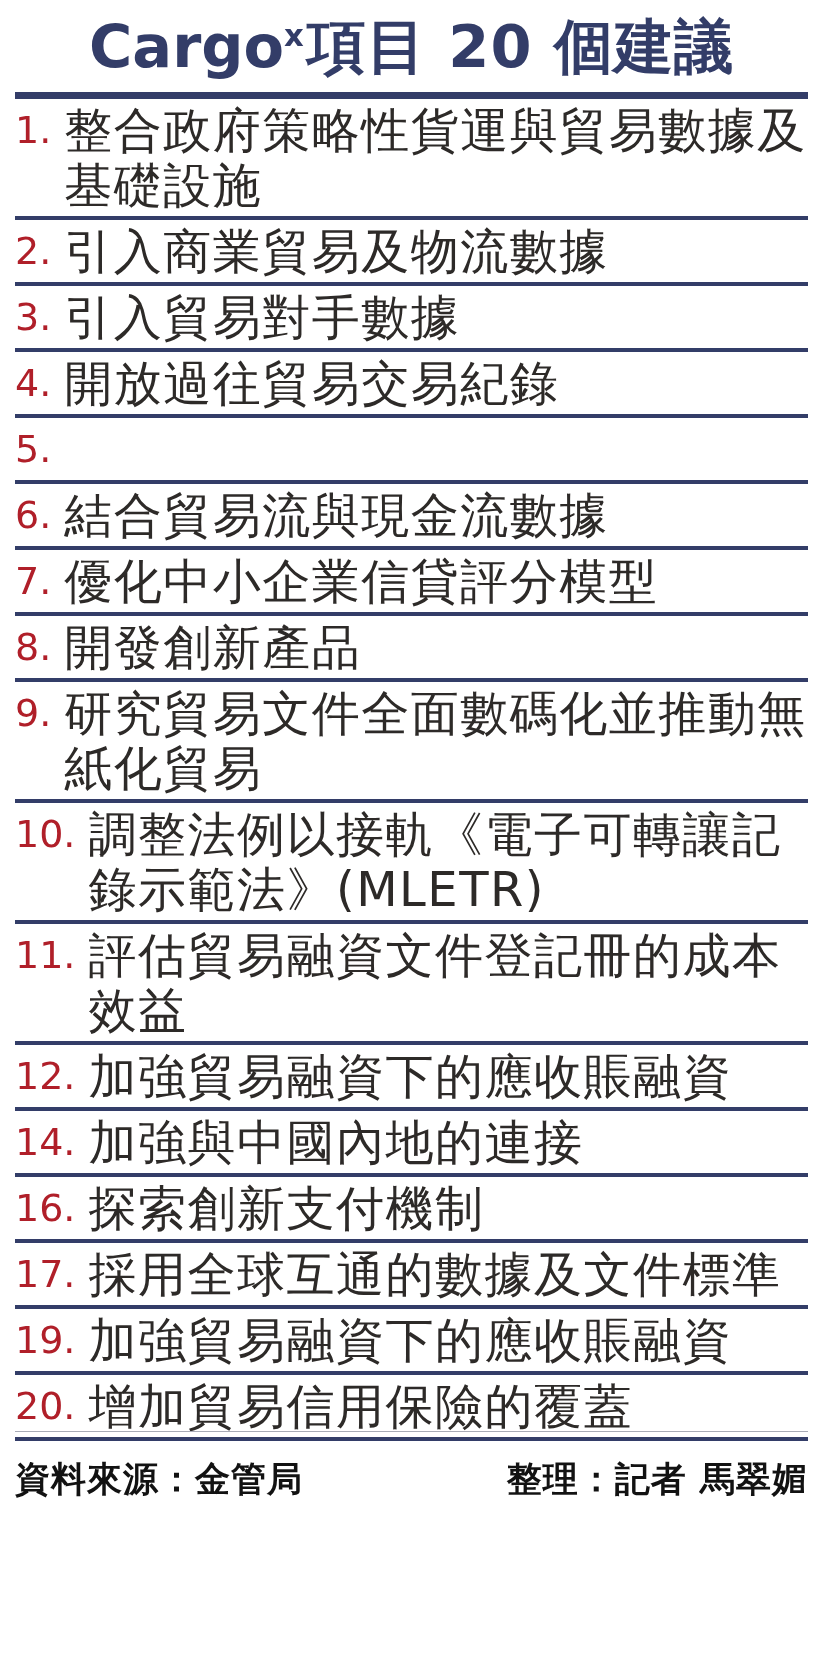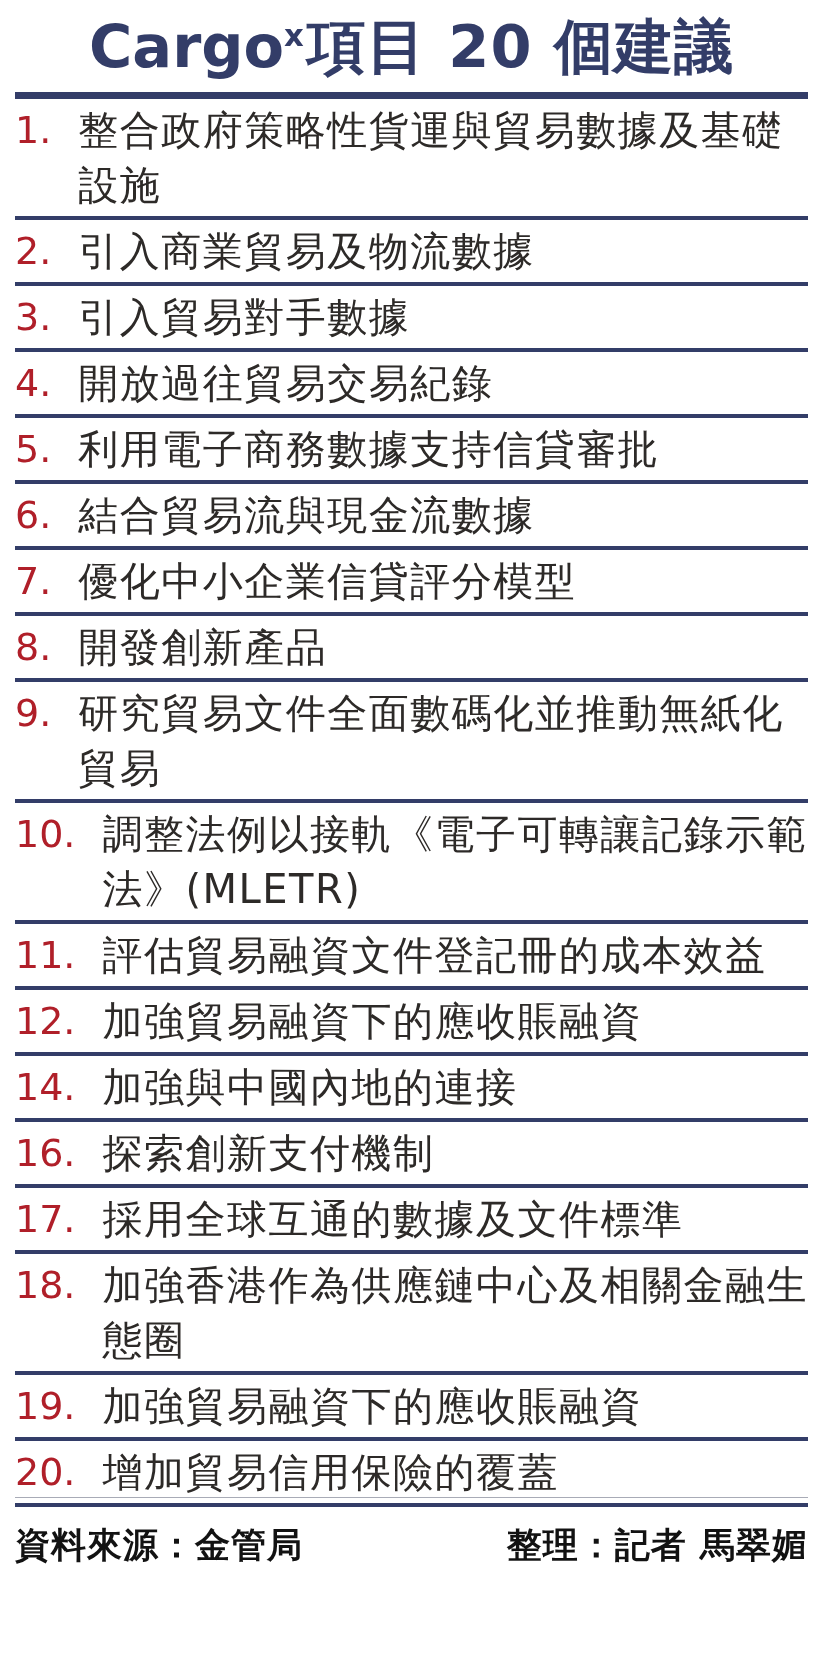--- a/index.html
+++ b/index.html
@@ -61,25 +61,24 @@
   }
   .item .num{
     flex:0 0 auto;
     color:var(--red);
     font-size:38px;
     line-height:55px;
     white-space:nowrap;
   }
   .item .txt{
     flex:1 1 auto;
-    font-size:40px;
+    font-size:48px;
     line-height:55px;
     letter-spacing:1.5px;
     color:var(--ink);
-    margin-left:14px;
   }
   
   .item:last-child{position:relative;justify-content:center;}
   .item:last-child::after{
     content:"";
     position:absolute;
     left:0;right:0;bottom:5px;
     height:1px;
     background:#a8abb6;
   }
@@ -119,21 +118,20 @@
       <li class="item">
         <span class="num">3.</span>
         <span class="txt">引入貿易對手數據</span>
       </li>
       <li class="item">
         <span class="num">4.</span>
         <span class="txt">開放過往貿易交易紀錄</span>
       </li>
       <li class="item">
         <span class="num">5.</span>
-        <span class="txt">利用電子商務數據支持信貸審批</span>
       </li>
       <li class="item">
         <span class="num">6.</span>
         <span class="txt">結合貿易流與現金流數據</span>
       </li>
       <li class="item">
         <span class="num">7.</span>
         <span class="txt">優化中小企業信貸評分模型</span>
       </li>
       <li class="item">
@@ -162,24 +160,20 @@
       </li>
       <li class="item">
         <span class="num">16.</span>
         <span class="txt">探索創新支付機制</span>
       </li>
       <li class="item">
         <span class="num">17.</span>
         <span class="txt">採用全球互通的數據及文件標準</span>
       </li>
       <li class="item">
-        <span class="num">18.</span>
-        <span class="txt">加強香港作為供應鏈中心及相關金融生態圈</span>
-      </li>
-      <li class="item">
         <span class="num">19.</span>
         <span class="txt">加強貿易融資下的應收賬融資</span>
       </li>
       <li class="item">
         <span class="num">20.</span>
         <span class="txt">增加貿易信用保險的覆蓋</span>
       </li>
     </ol>
 
   <footer class="ftr">

